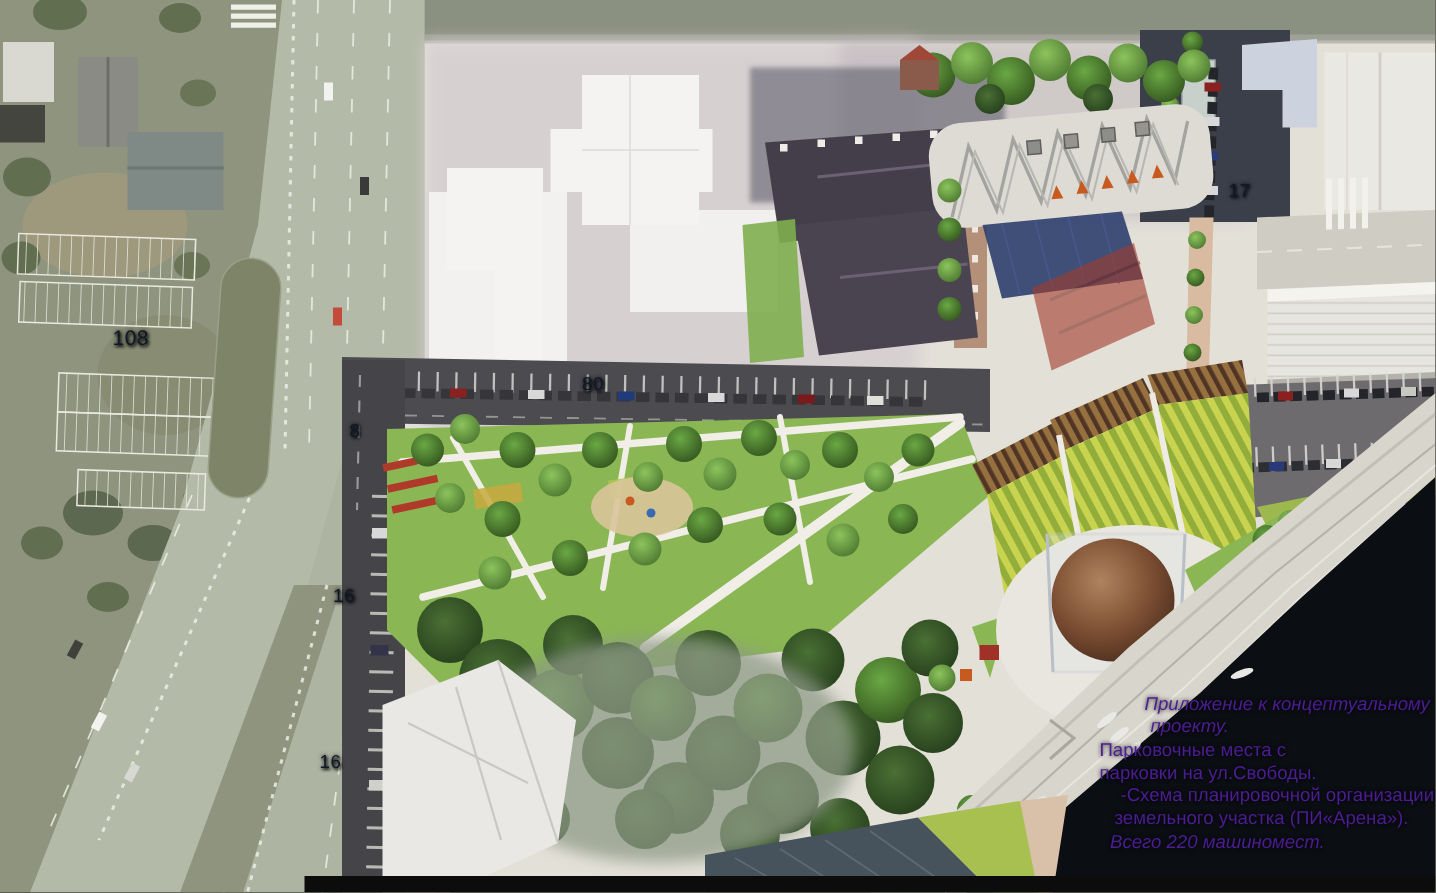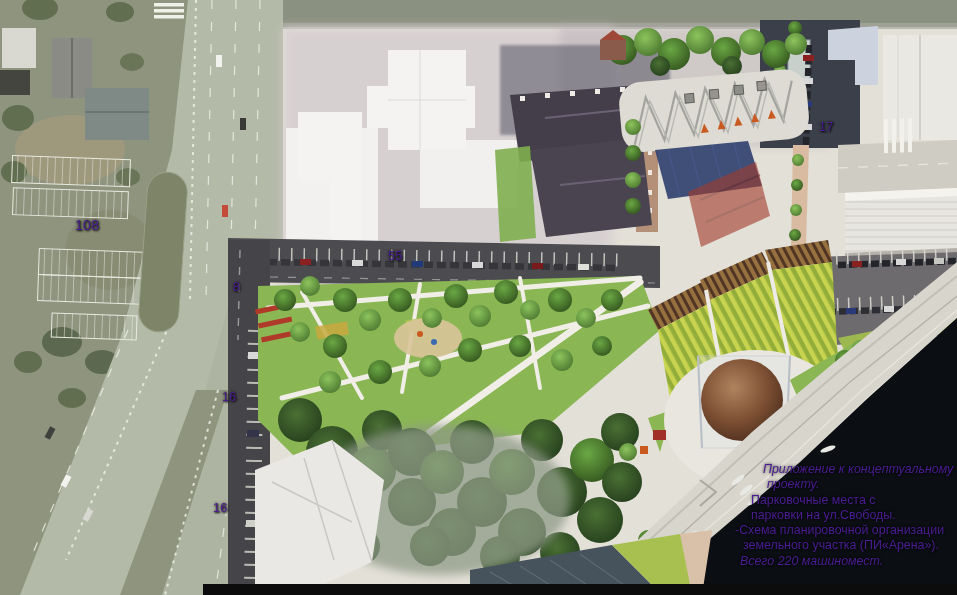--- a/index.html
+++ b/index.html
@@ -1,27 +1,27 @@
 <!DOCTYPE html>
 <html><head>
 <meta charset="utf-8">
 <style>
   html,body{margin:0;padding:0;background:#222;}
   .stage{position:relative;width:957px;height:595px;overflow:hidden;
          font-family:"Liberation Sans","DejaVu Sans",sans-serif;background:#8f947f;}
   .stage svg{position:absolute;left:0;top:0;}
-  .plabel{position:absolute;color:#4c1d95;font-size:12.5px;letter-spacing:.3px;
+  .plabel{position:absolute;color:#0f172a;font-size:12.5px;letter-spacing:.3px;
           text-shadow:0 0 3px rgba(0,0,0,.85),1px 1px 2px rgba(0,0,0,.9);user-select:none;}
   .annotation{position:absolute;left:733px;top:462px;width:224px;color:#4c1d95;
               font-size:12.4px;line-height:15.3px;
               text-shadow:0 0 3px rgba(0,0,0,.9);}
   .ann-line{white-space:nowrap;}
   .it{font-style:italic;}
-  .ml30{margin-left:30px}.ml34{margin-left:34px}.ml18{margin-left:18px}
-  .ml2{margin-left:2px}.ml10{margin-left:10px}.ml7{margin-left:7px}
+  .ml30{margin-left:30px}.ml34{margin-left:34px}.ml18{}
+  .ml2{margin-left:14px}.ml10{margin-left:10px}.ml7{margin-left:7px}
 </style>
 </head>
 <body>
 
 <div class="stage">
 
 <svg width="957" height="595" viewBox="0 0 957 595">
   <defs>
     <pattern id="stalls" width="7.5" height="27" patternUnits="userSpaceOnUse">
       <rect width="7.5" height="27" fill="none"></rect>
@@ -469,21 +469,21 @@
       </g>
       <polygon points="612,545 680,534 700,595 662,595" fill="#a8c050"></polygon>
       <polygon points="680,534 712,530 702,595 692,595" fill="#d9c0a8"></polygon>
     </g>
 
     <rect x="203" y="584" width="754" height="11" fill="#0c0c0c"></rect>
   </g>
 </svg>
 
 <div class="plabel" style="left:75px;top:217px;font-size:14px;text-align:center;">108</div>
-<div class="plabel" style="left:388px;top:249px;">55</div>
+<div class="plabel" style="left:388px;top:249px;">80</div>
 <div class="plabel" style="left:233px;top:280px;">8</div>
 <div class="plabel" style="left:222px;top:390px;">16</div>
 <div class="plabel" style="left:213px;top:501px;">16</div>
 <div class="plabel" style="left:819px;top:120px;">17</div>
 
 <div class="annotation">
   <div class="ann-line it ml30">Приложение к концептуальному</div>
   <div class="ann-line it ml34">проекту.</div>
   <div class="ann-line ml18">Парковочные места с</div>
   <div class="ann-line ml18">парковки на ул.Свободы.</div>

